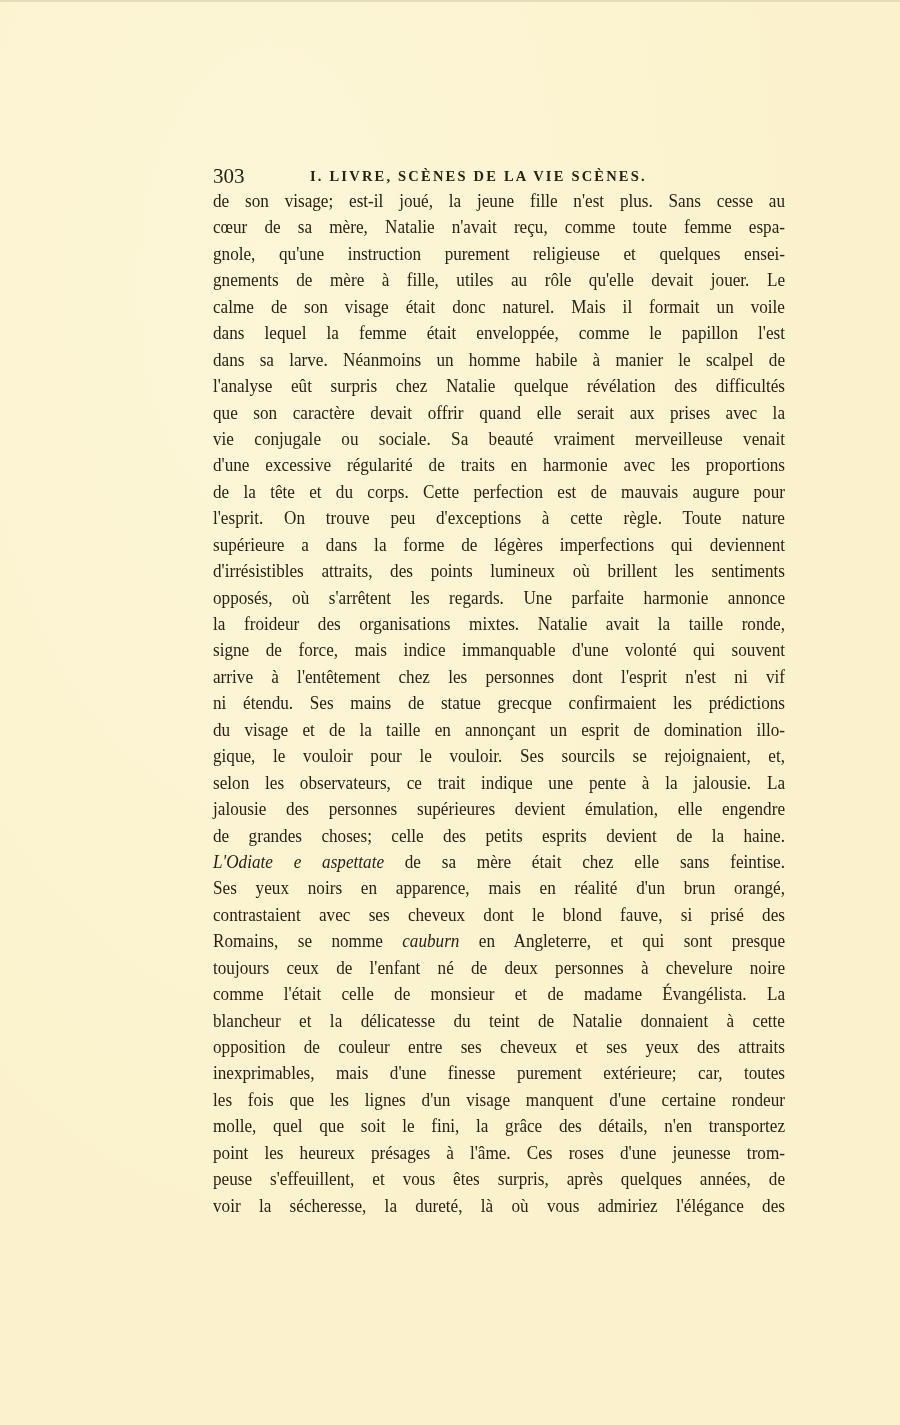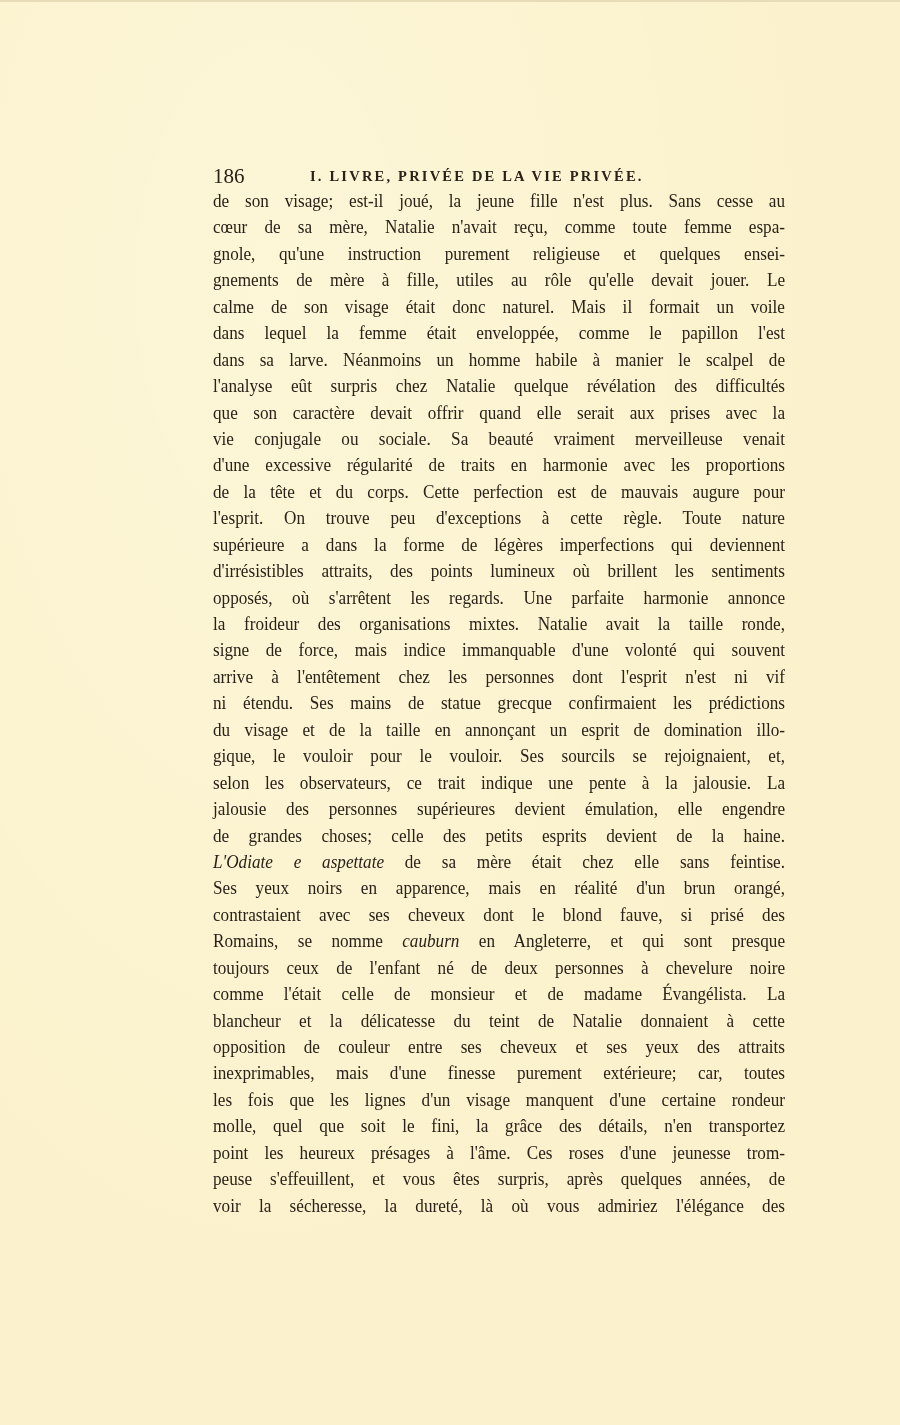--- a/index.html
+++ b/index.html
@@ -76,22 +76,22 @@
     font-style: italic;
   }
 </style>
 </head>
 <body>
 
 <div class="page">
   <div class="page-edge-top"></div>
 
   <div class="header">
-    <span class="page-number">186</span>
-    <span class="running-head">I. LIVRE, PRIVÉE DE LA VIE PRIVÉE.</span>
+    <span class="page-number">303</span>
+    <span class="running-head">I. LIVRE, SCÈNES DE LA VIE SCÈNES.</span>
   </div>
 
   <div class="body-text">
     <div class="line">de son visage; est-il joué, la jeune fille n'est plus. Sans cesse au</div>
     <div class="line">cœur de sa mère, Natalie n'avait reçu, comme toute femme espa-</div>
     <div class="line">gnole, qu'une instruction purement religieuse et quelques ensei-</div>
     <div class="line">gnements de mère à fille, utiles au rôle qu'elle devait jouer. Le</div>
     <div class="line">calme de son visage était donc naturel. Mais il formait un voile</div>
     <div class="line">dans lequel la femme était enveloppée, comme le papillon l'est</div>
     <div class="line">dans sa larve. Néanmoins un homme habile à manier le scalpel de</div>

